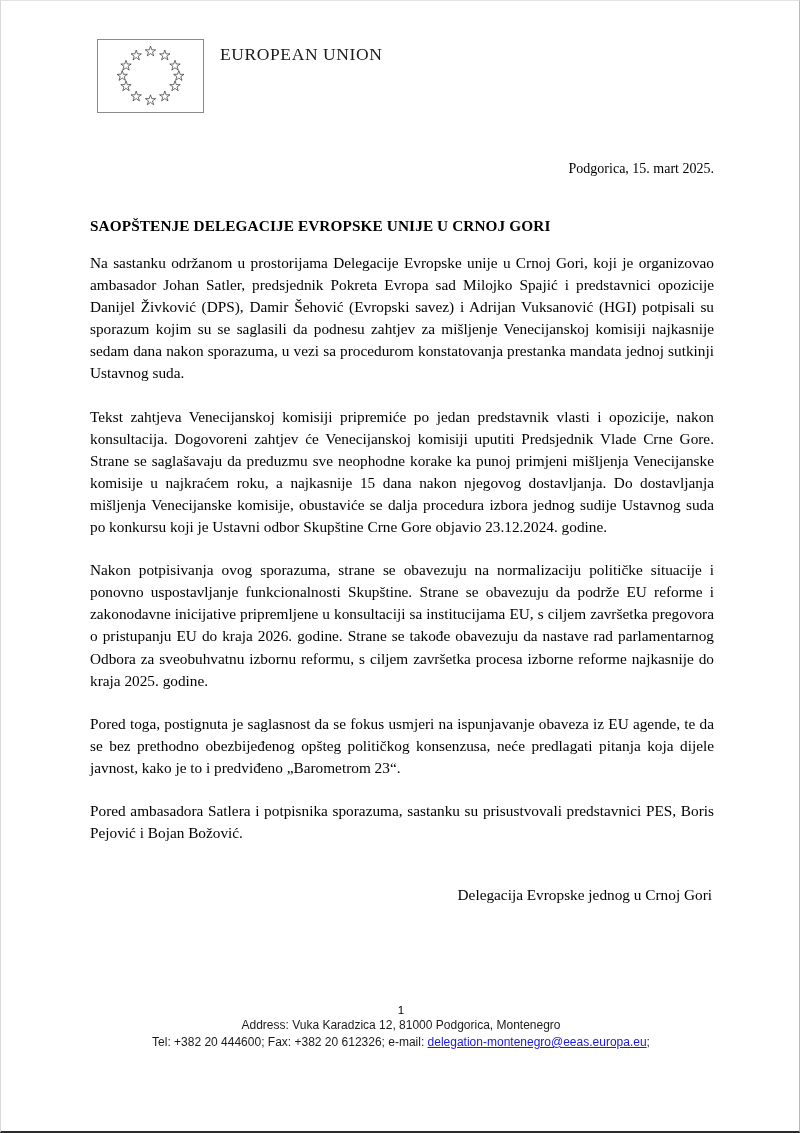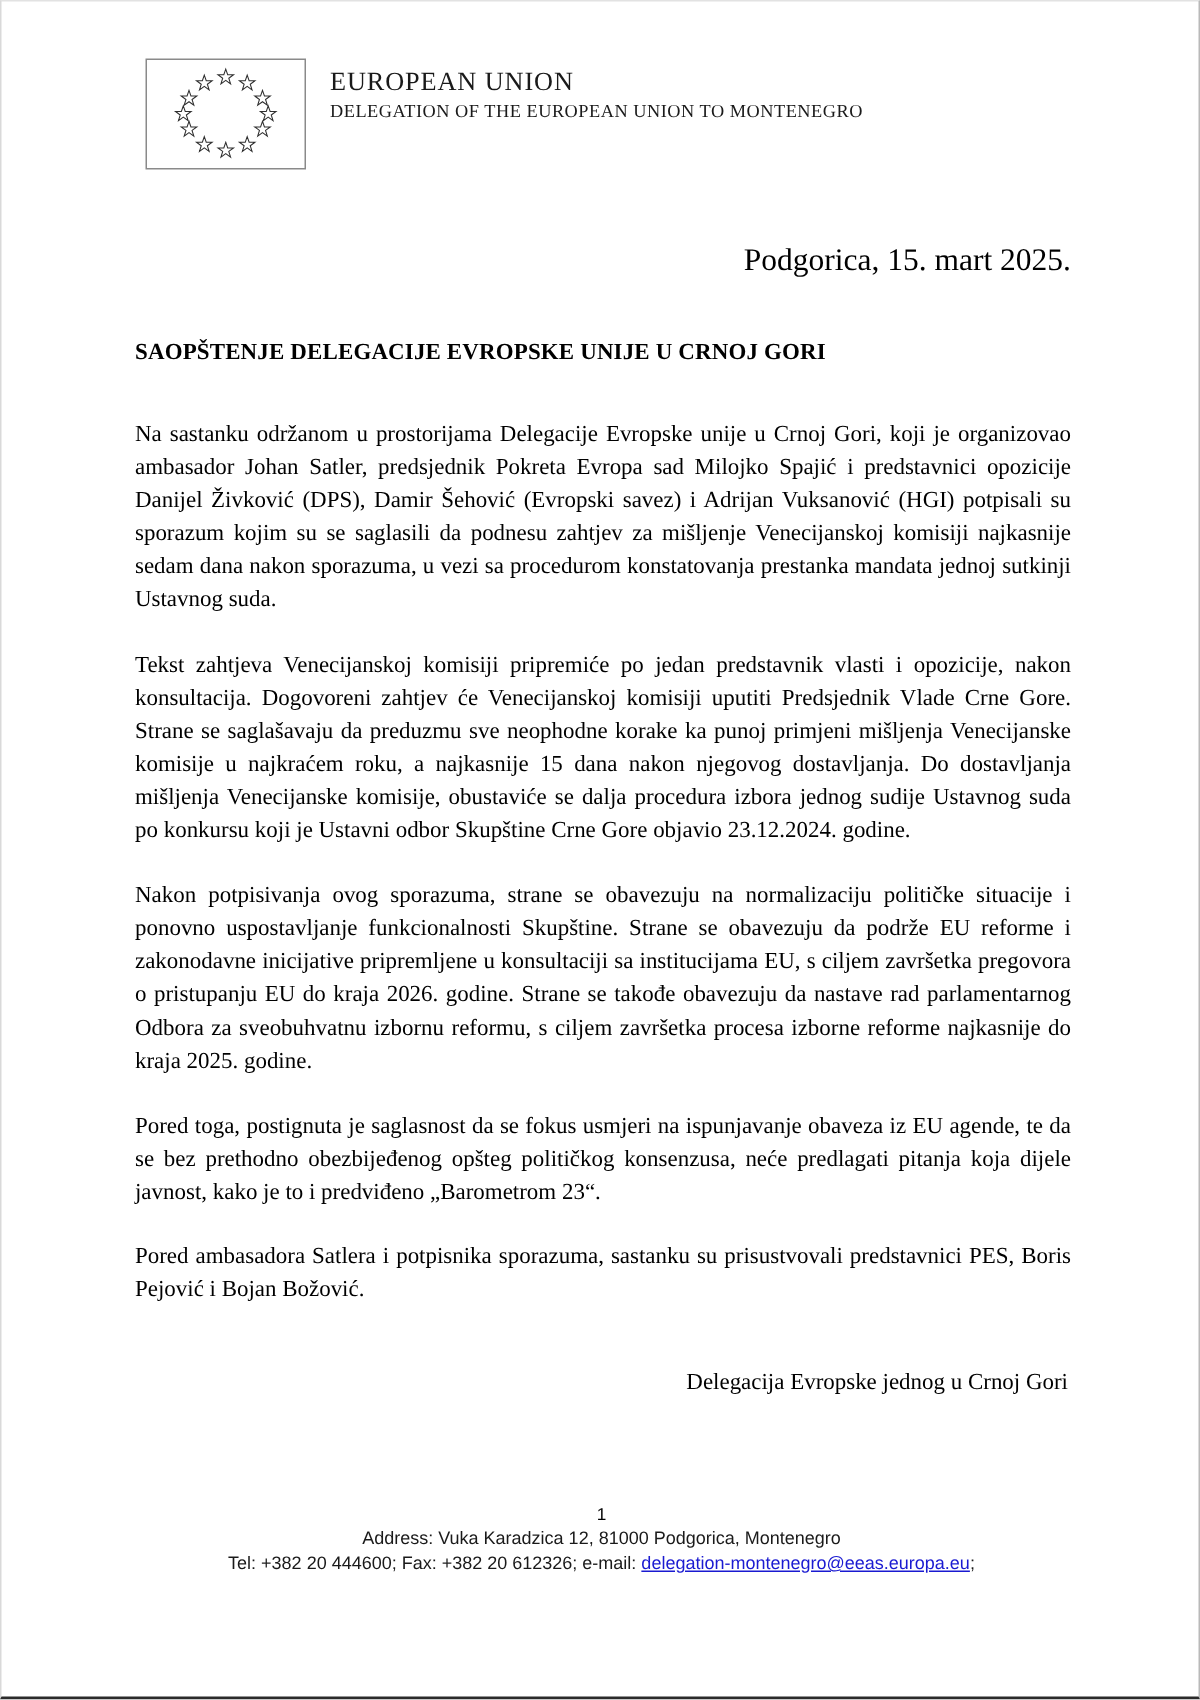--- a/index.html
+++ b/index.html
@@ -82,40 +82,40 @@
 
   
   .content {
     position: absolute;
     left: 89px;
     top: 0;
     width: 624px;
   }
   .dateline {
     text-align: right;
-    font-size: 21px;
+    font-size: 14px;
     margin-top: 160px;
   }
   .doc-title {
     font-size: 15.3px;
     font-weight: bold;
     margin-top: 40px;
     letter-spacing: 0.1px;
   }
   p.para {
     font-size: 15.3px;
     line-height: 1.445;
     text-align: justify;
     text-justify: inter-word;
     margin: 0;
     margin-top: 21px;
     hyphens: none;
   }
   p.para:first-of-type { margin-top: 0; }
-  .paras { margin-top: 35px; }
+  .paras { margin-top: 17px; }
 
   .signature {
     text-align: right;
     font-size: 15.3px;
     margin-top: 42px;
     padding-right: 2px;
   }
 
   
   .footer {
@@ -187,21 +187,20 @@
             </g>
             <g transform="translate(38.2,15.5) scale(0.78)">
               <polygon points="0,-7 1.65,-2.16 6.66,-2.16 2.6,0.82 4.12,5.66 0,2.7 -4.12,5.66 -2.6,0.82 -6.66,-2.16 -1.65,-2.16"></polygon>
             </g>
           </g>
         </svg>
       </div>
 
       <div class="lh-text">
         <div class="lh-title">EUROPEAN UNION</div>
-        <div class="lh-sub">DELEGATION OF THE EUROPEAN UNION TO MONTENEGRO</div>
       </div>
     </div>
 
     <div class="content">
 
       <div class="dateline">Podgorica, 15. mart 2025.</div>
 
       <div class="doc-title">SAOPŠTENJE DELEGACIJE EVROPSKE UNIJE U CRNOJ GORI</div>
 
       <div class="paras">

